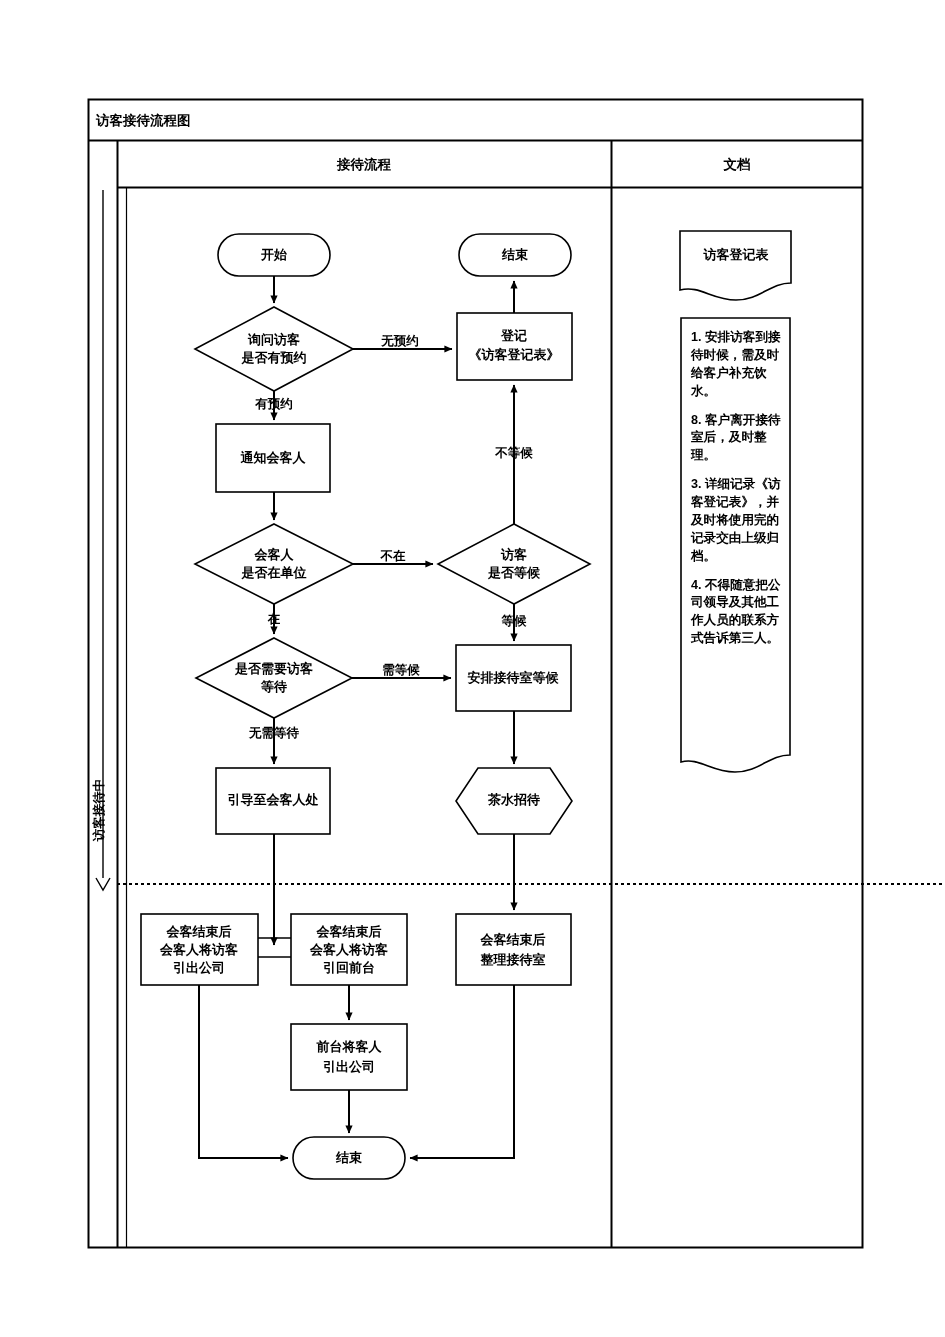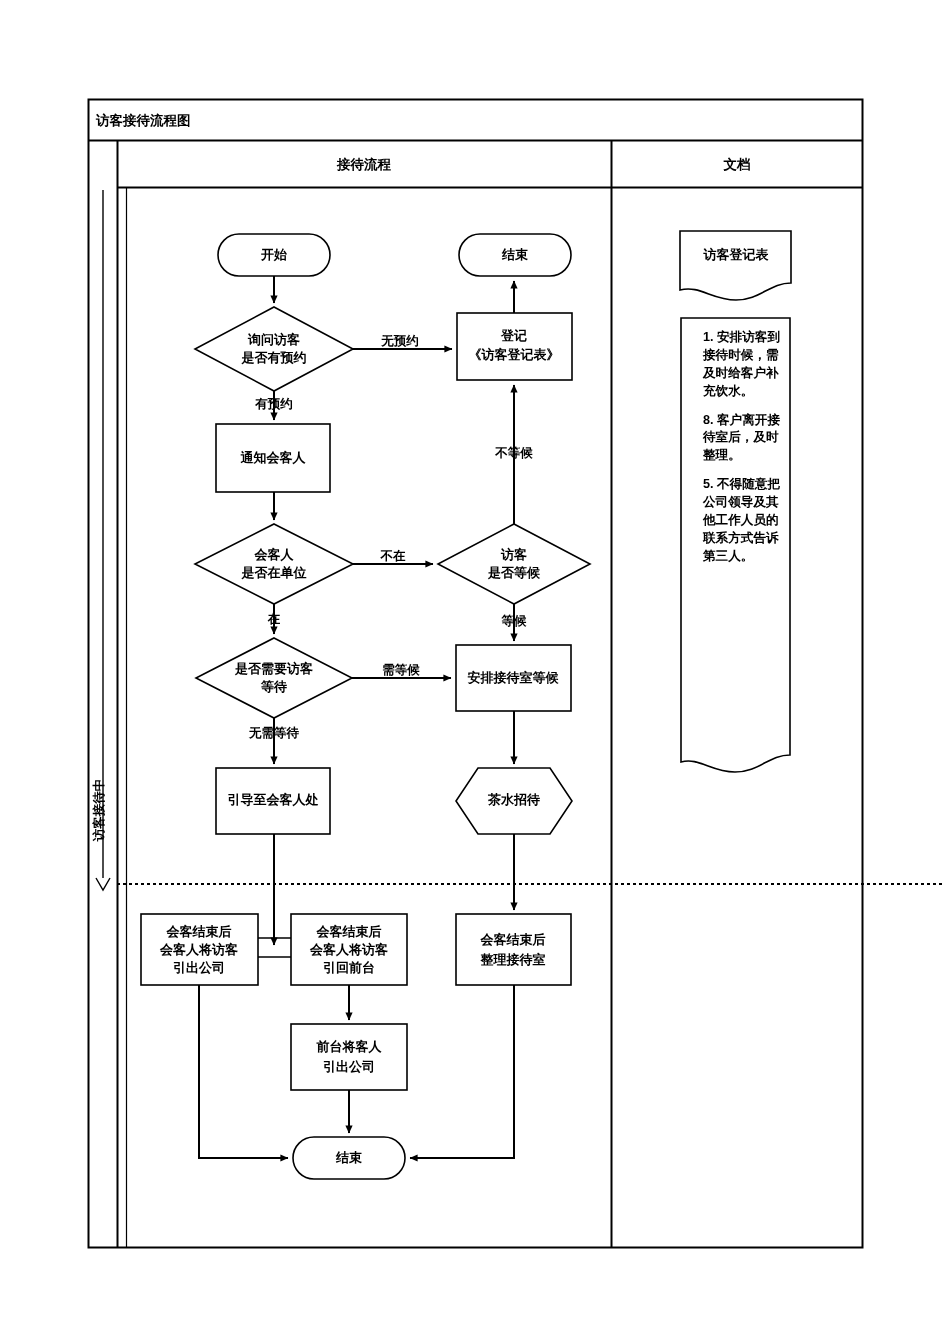--- a/index.html
+++ b/index.html
@@ -36,21 +36,21 @@
     font-size:12.5px;fill:#000;font-weight:600;text-anchor:middle;
   }
   .vert-label{
     font-family:"Liberation Sans","DejaVu Sans",sans-serif;
     font-size:12.5px;fill:#000;font-weight:600;text-anchor:middle;
   }
   .note-text{
     font-family:"Liberation Sans","DejaVu Sans",sans-serif;
     font-size:12.6px;color:#000;font-weight:600;line-height:1.42;
   }
-  .note-p{margin:0 0 11px 12px;}
+  .note-p{margin:0 0 11px 0;}
   .note-p:last-child{margin-bottom:0;}
   .frame{fill:none;stroke:#000;}
   .boxfill{fill:#ffffff;stroke:#000;stroke-width:1.6;}
   .flowline{stroke:#000;stroke-width:2;fill:none;}
   .thinline{stroke:#000;stroke-width:1.4;fill:none;}
   .dotline{stroke:#000;stroke-width:1.8;fill:none;stroke-dasharray:3 3;}
   .notes-wrap{
     position:absolute;
     box-sizing:border-box;
     padding:7px 8px 0 8px;
@@ -258,16 +258,17 @@
       <text class="edge-label" x="401" y="674">需等候</text>
       <text class="edge-label" x="274" y="737">无需等待</text>
 
       <text class="shape-text" x="736" y="256">访客登记表</text>
     </g>
   </svg>
 
   <div class="notes-wrap note-text" style="left:683px;top:322px;width:106px;">
     <p class="note-p">1. 安排访客到接待时候，需及时给客户补充饮水。</p>
     <p class="note-p">8. 客户离开接待室后，及时整理。</p>
-    <p class="note-p">5. 不得随意把公司领导及其他工作人员的联系方式告诉第三人。</p>
+    <p class="note-p">3. 详细记录《访客登记表》，并及时将使用完的记录交由上级归档。</p>
+    <p class="note-p">4. 不得随意把公司领导及其他工作人员的联系方式告诉第三人。</p>
   </div>
 
 </div>
 
 </body></html>

